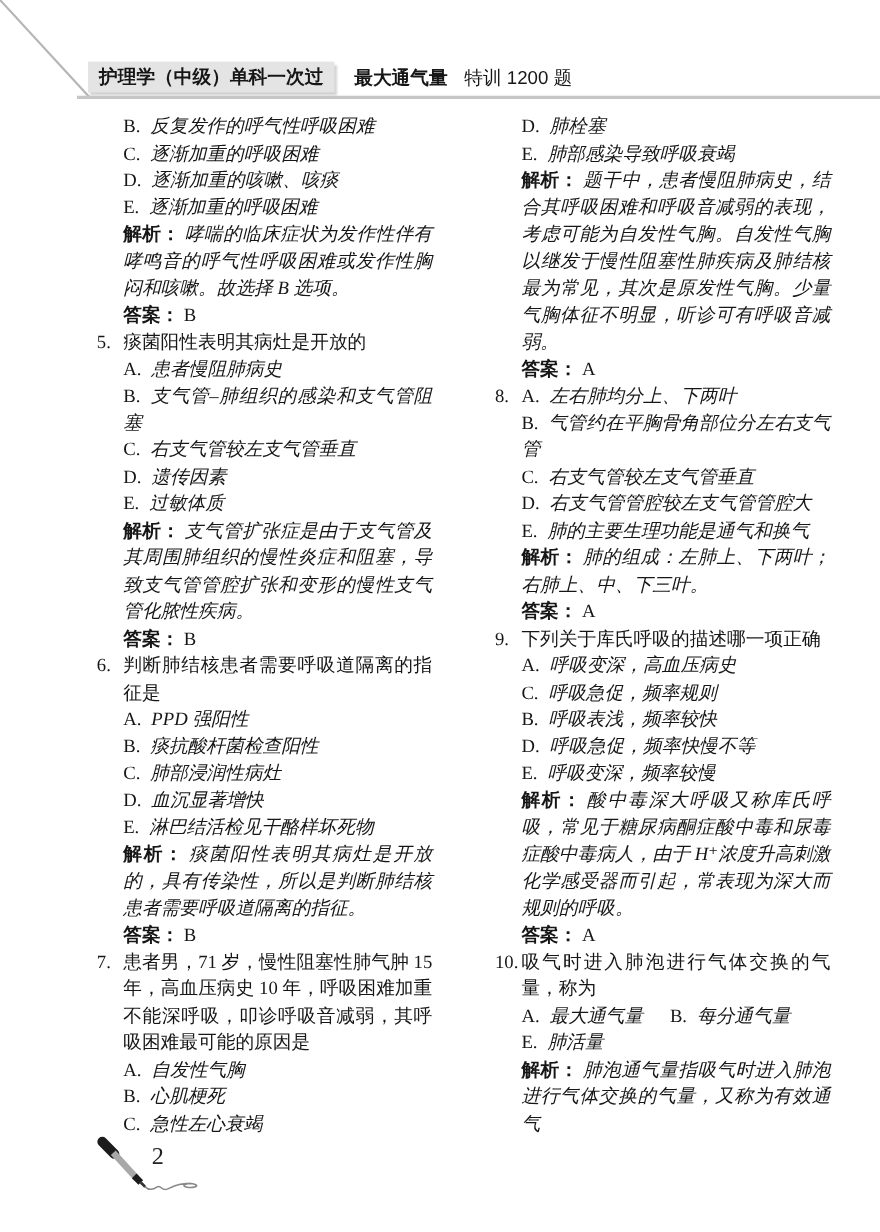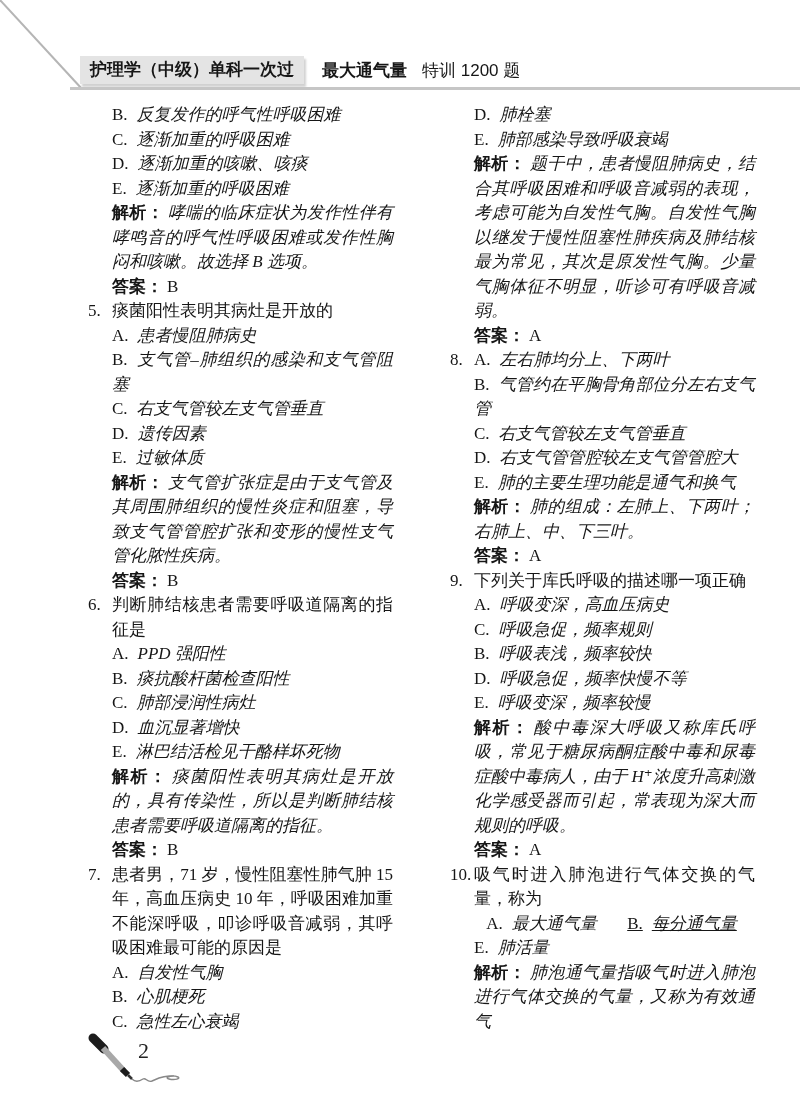--- a/index.html
+++ b/index.html
@@ -31,23 +31,23 @@
   #col-right{left:448px;}
   .block{position:relative;padding-left:26px;text-align:justify;}
   .q-num{position:absolute;left:2px;top:0;}
   .opt-label{margin-right:9px;}
   .kai{font-style:italic;}
   .tag{
     font-family:Liberation Sans, sans-serif;
     font-weight:bold;font-style:normal;margin-right:4px;
   }
   .ans{font-style:normal;}
-  .pair{display:flex;text-align:center;}
+  .pair{display:flex;text-align:left;}
   .pair .cell{flex:0 0 135px;}
-  .pair .cell + .cell{flex:1 1 auto;text-decoration:underline;}
+  .pair .cell + .cell{flex:1 1 auto;}
   
   .page-footer{position:absolute;left:0;top:1028px;width:260px;height:80px;}
   .pen-svg{position:absolute;left:84px;top:4px;}
   .page-number{
     position:absolute;left:138px;top:10px;
     font-size:22px;font-family:"Liberation Serif",serif;color:#222;
   }
 </style>
 </head>
 <body>

